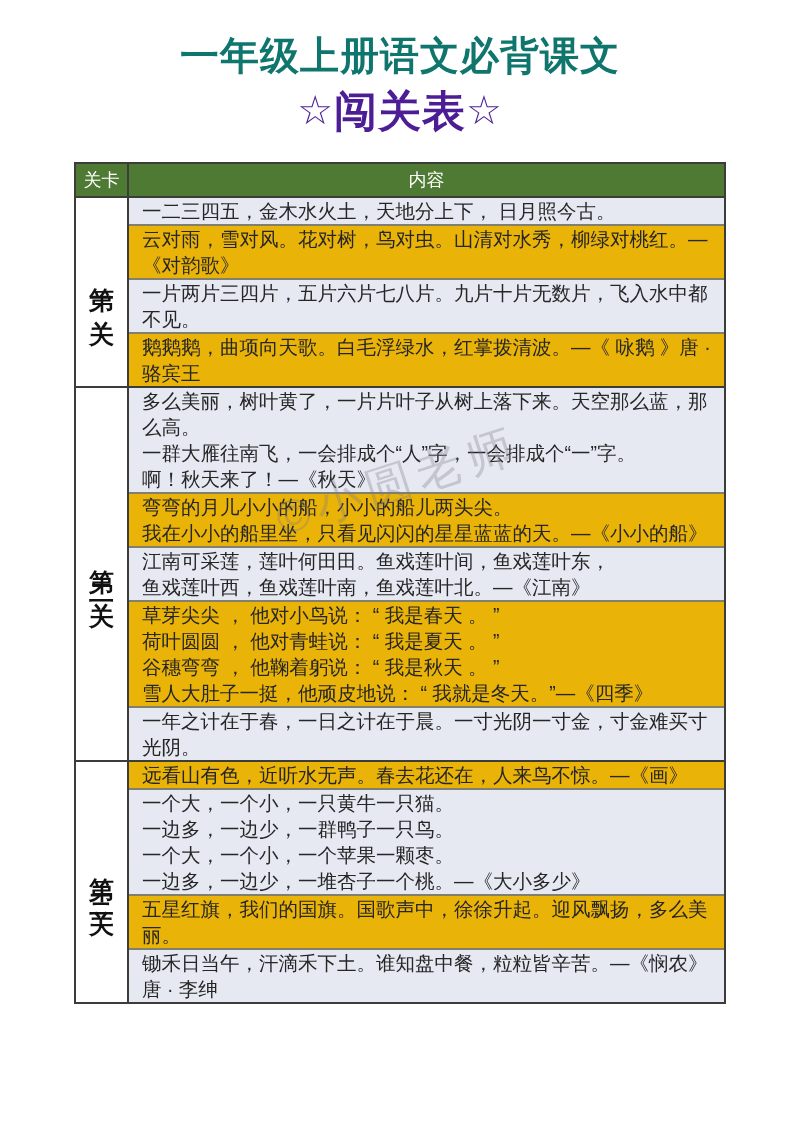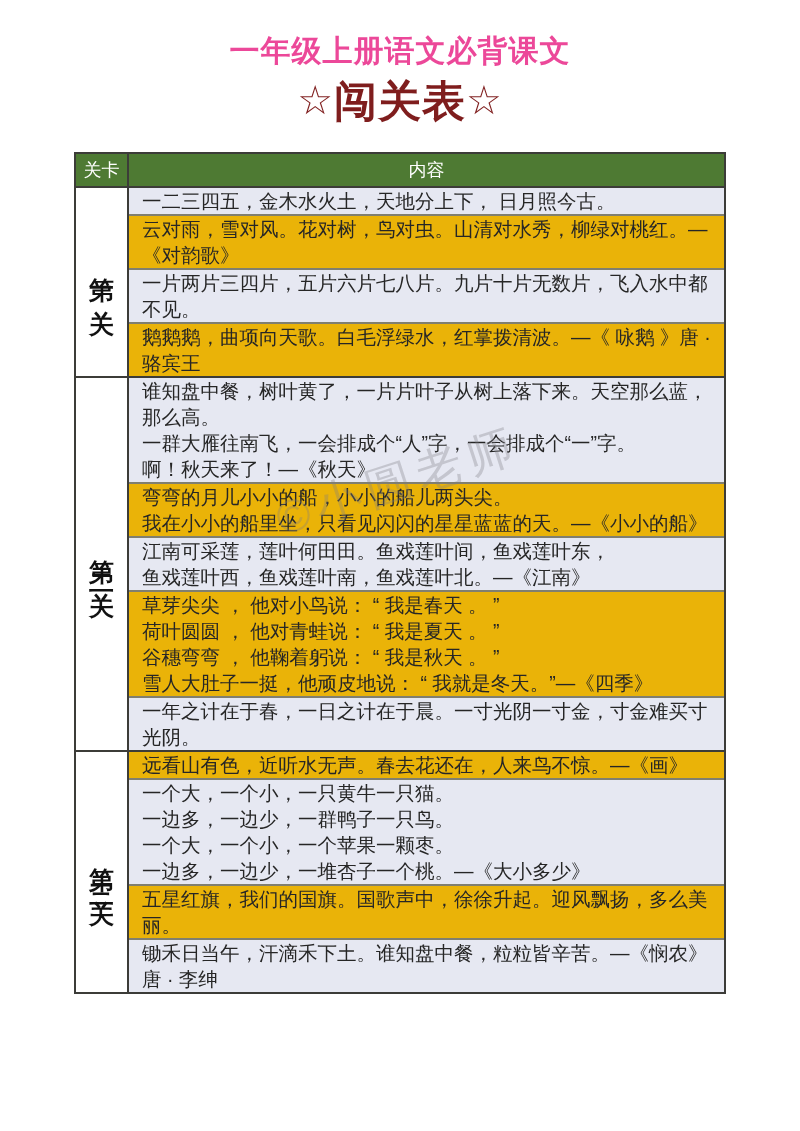--- a/index.html
+++ b/index.html
@@ -6,26 +6,26 @@
   body{
     width:800px;height:1131px;
     background:#ffffff;
     font-family:"Liberation Sans", sans-serif;
     color:#222;
     position:relative;
     overflow:hidden;
   }
   .title-block{ text-align:center; padding-top:34px; }
   .page-title{
-    font-size:30px; font-weight:900; color:#ec4899;
+    font-size:39px; font-weight:900; color:#0f766e;
     letter-spacing:1px; line-height:1.15;
   }
   .page-subtitle{
     margin-top:9px;
-    font-size:43px; font-weight:900; color:#7f1d1d;
+    font-size:43px; font-weight:900; color:#4c1d95;
     letter-spacing:1px; line-height:1.1;
   }
   .page-subtitle .star{ font-weight:400; font-size:40px; vertical-align:2px; }
 
   .gw-table{
     width:652px; margin:27px auto 0 auto;
     border:2px solid #3c3c38;
     box-sizing:border-box;
     background:#fff;
   }
@@ -106,21 +106,21 @@
       </div>
     </div>
   </div>
 
   <div class="section">
     <div class="level-cell">
       <div class="level-text">第二关</div>
     </div>
     <div class="rows">
       <div class="row blue">
-        <div class="line">谁知盘中餐，树叶黄了，一片片叶子从树上落下来。天空那么蓝，那么高。</div>
+        <div class="line">多么美丽，树叶黄了，一片片叶子从树上落下来。天空那么蓝，那么高。</div>
         <div class="line">一群大雁往南飞，一会排成个“人”字，一会排成个“一”字。</div>
         <div class="line">啊！秋天来了！—《秋天》</div>
       </div>
       <div class="row yellow">
         <div class="line">弯弯的月儿小小的船，小小的船儿两头尖。</div>
         <div class="line">我在小小的船里坐，只看见闪闪的星星蓝蓝的天。—《小小的船》</div>
       </div>
       <div class="row blue">
         <div class="line">江南可采莲，莲叶何田田。鱼戏莲叶间，鱼戏莲叶东，</div>
         <div class="line">鱼戏莲叶西，鱼戏莲叶南，鱼戏莲叶北。—《江南》</div>

